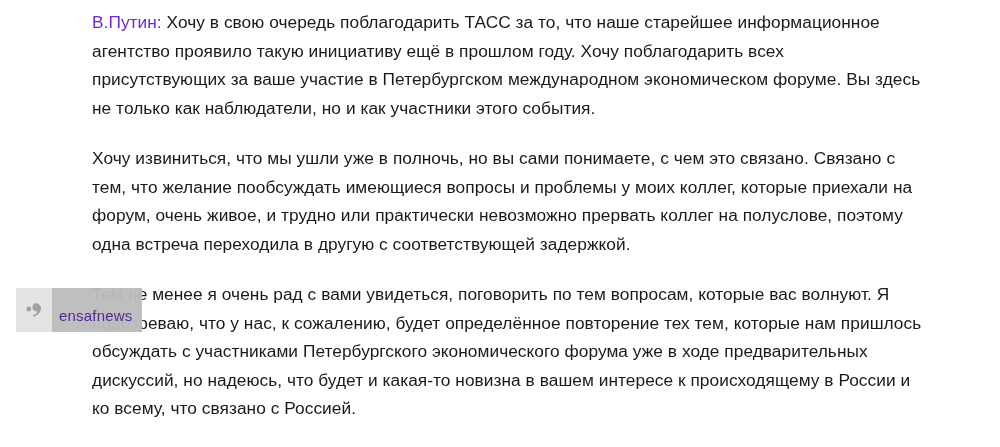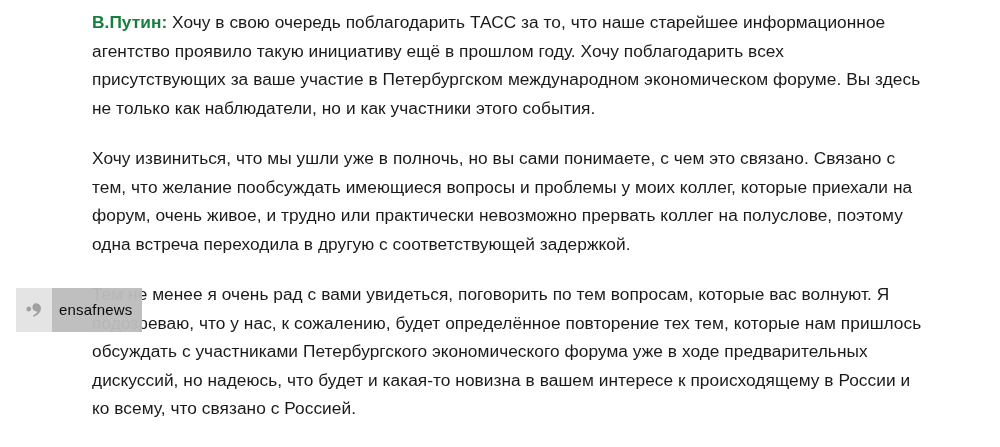--- a/index.html
+++ b/index.html
@@ -32,22 +32,22 @@
     font-size: 17.3px;
     line-height: 28.5px;
     color: #1a1a1a;
     margin: 0 0 22px 0;
     letter-spacing: 0.05px;
   }
   .para:last-child {
     margin-bottom: 0;
   }
   .speaker {
-    font-weight: bold;
-    color: #15803d;
+    font-weight: normal;
+    color: #6d28d9;
   }
   .para-short {
     margin-bottom: 20px;
   }
   
   .watermark {
     position: absolute;
     left: 16px;
     top: 288px;
     display: flex;
@@ -62,24 +62,24 @@
     background: #e3e3e3;
     display: flex;
     align-items: center;
     justify-content: center;
   }
   .wm-logo svg {
     display: block;
   }
   .wm-text {
     background: #bdbdbd;
-    color: #000000;
+    color: #4c1d95;
     font-size: 15px;
     line-height: 44px;
-    padding: 0 9px 0 7px;
+    padding: 6px 9px 0 7px;
     font-family: "Liberation Sans", sans-serif;
     letter-spacing: 0.2px;
     white-space: nowrap;
   }
 </style>
 </head>
 <body>
 
 <div class="left-rail"></div>
 

